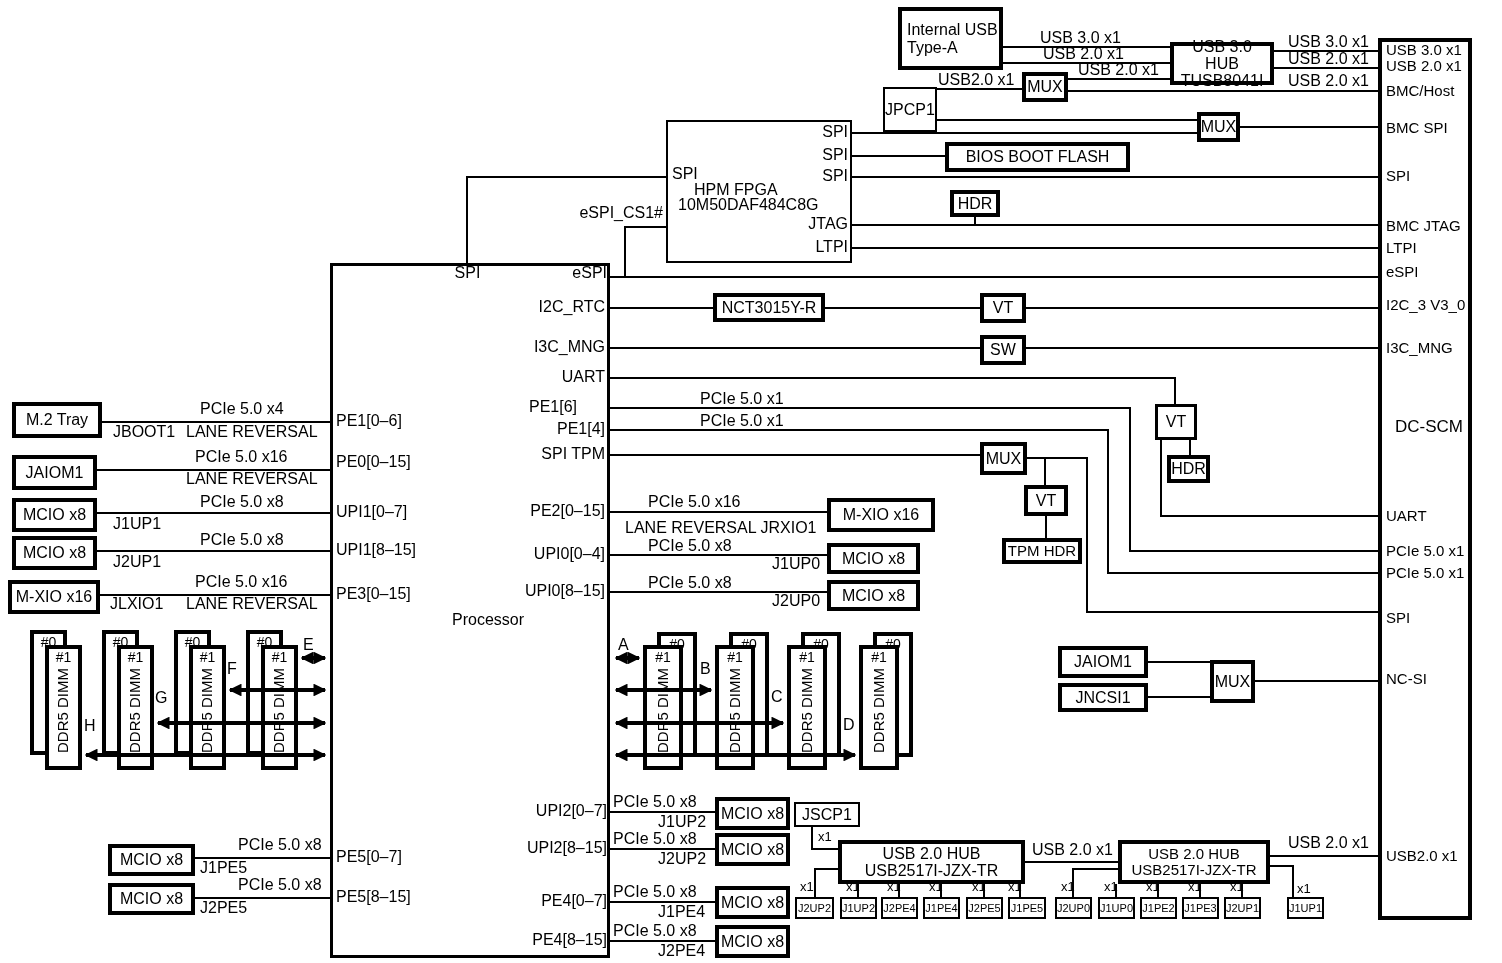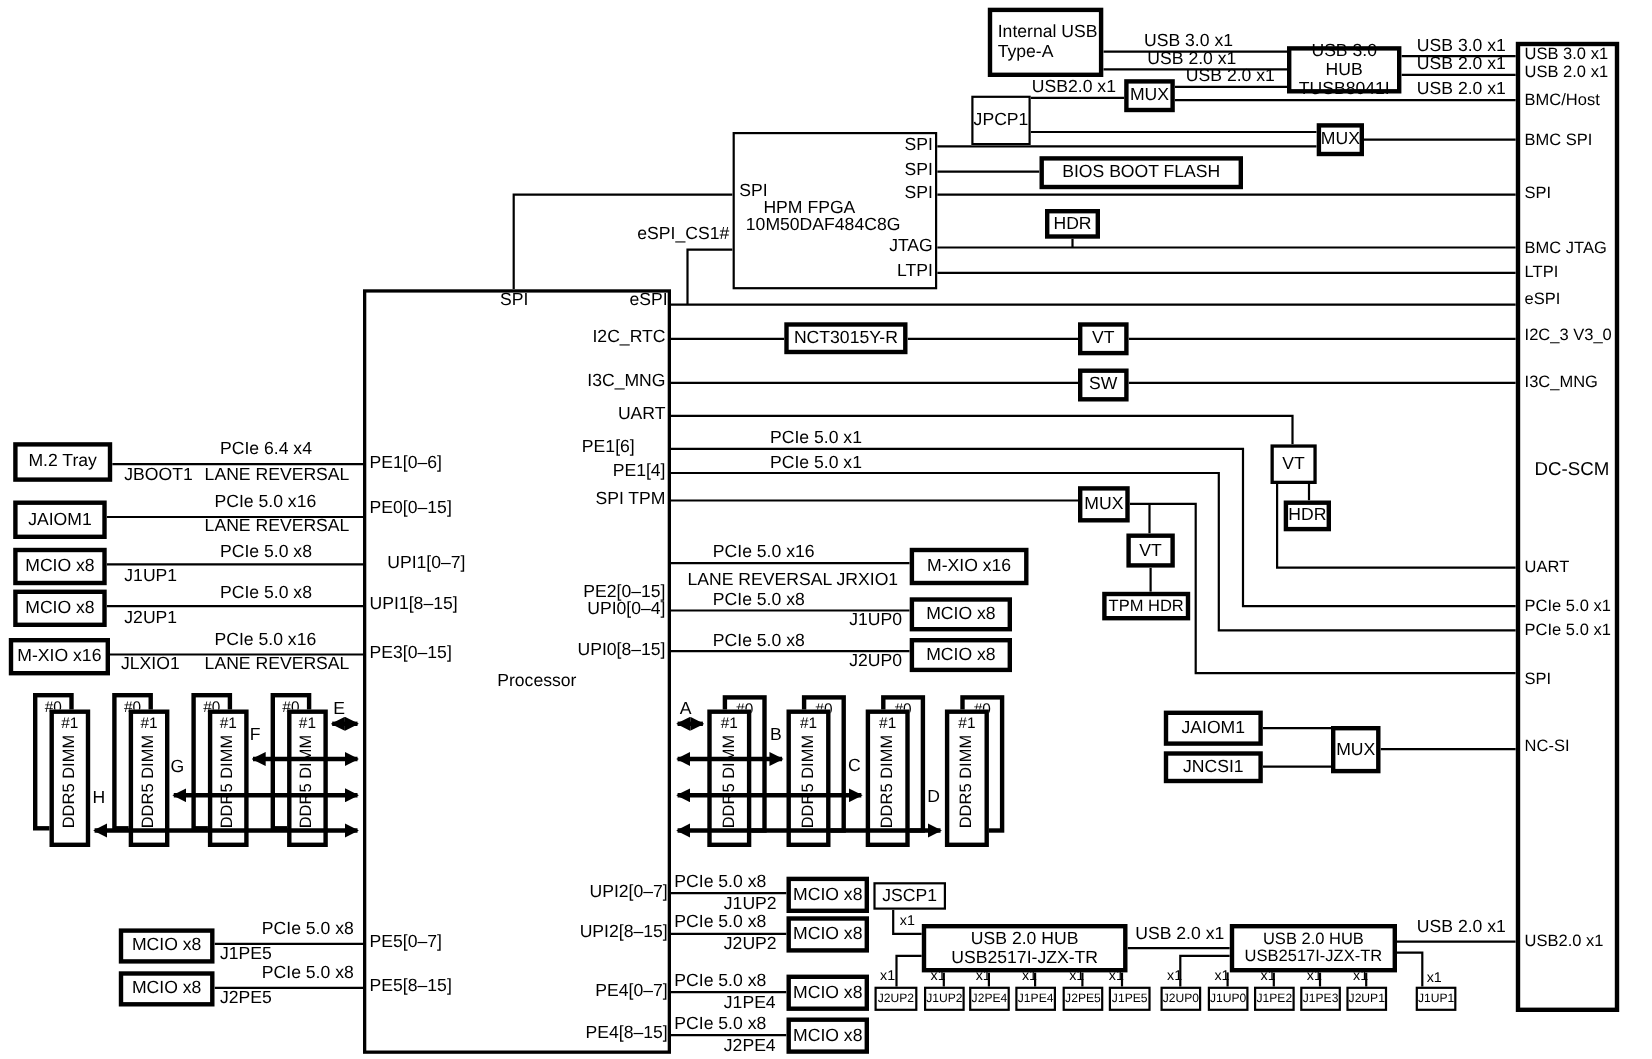--- a/index.html
+++ b/index.html
@@ -348,37 +348,37 @@
   <div class="t tr" style="left:565px;top:205px;width:98px">eSPI_CS1#</div>
 
   <div class="t" style="left:445px;top:265px;width:45px;text-align:center">SPI</div>
   <div class="t tr" style="left:545px;top:265px;width:62px">eSPI</div>
   <div class="t tr" style="left:515px;top:299px;width:90px">I2C_RTC</div>
   <div class="t tr" style="left:515px;top:339px;width:90px">I3C_MNG</div>
   <div class="t tr" style="left:515px;top:369px;width:90px">UART</div>
   <div class="t tr" style="left:487px;top:399px;width:90px">PE1[6]</div>
   <div class="t tr" style="left:515px;top:421px;width:90px">PE1[4]</div>
   <div class="t tr" style="left:515px;top:446px;width:90px">SPI TPM</div>
-  <div class="t tr" style="left:515px;top:531px;width:90px">PE2[0–15]</div>
+  <div class="t tr" style="left:515px;top:503px;width:90px">PE2[0–15]</div>
   <div class="t tr" style="left:515px;top:546px;width:90px">UPI0[0–4]</div>
   <div class="t tr" style="left:515px;top:583px;width:90px">UPI0[8–15]</div>
   <div class="t" style="left:336px;top:413px">PE1[0–6]</div>
   <div class="t" style="left:336px;top:454px">PE0[0–15]</div>
-  <div class="t" style="left:352px;top:504px">UPI1[0–7]</div>
+  <div class="t" style="left:336px;top:504px">UPI1[0–7]</div>
   <div class="t" style="left:336px;top:542px">UPI1[8–15]</div>
   <div class="t" style="left:336px;top:586px">PE3[0–15]</div>
   <div class="t" style="left:336px;top:849px">PE5[0–7]</div>
   <div class="t" style="left:336px;top:889px">PE5[8–15]</div>
   <div class="t tr" style="left:517px;top:803px;width:90px">UPI2[0–7]</div>
   <div class="t tr" style="left:517px;top:840px;width:90px">UPI2[8–15]</div>
   <div class="t tr" style="left:517px;top:893px;width:90px">PE4[0–7]</div>
   <div class="t tr" style="left:517px;top:932px;width:90px">PE4[8–15]</div>
   <div class="t" style="left:452px;top:612px">Processor</div>
 
-  <div class="t" style="left:200px;top:401px">PCIe 6.4 x4</div>
+  <div class="t" style="left:200px;top:401px">PCIe 5.0 x4</div>
   <div class="t" style="left:113px;top:424px">JBOOT1</div>
   <div class="t" style="left:186px;top:424px">LANE REVERSAL</div>
   <div class="t" style="left:195px;top:449px">PCIe 5.0 x16</div>
   <div class="t" style="left:186px;top:471px">LANE REVERSAL</div>
   <div class="t" style="left:200px;top:494px">PCIe 5.0 x8</div>
   <div class="t" style="left:113px;top:516px">J1UP1</div>
   <div class="t" style="left:200px;top:532px">PCIe 5.0 x8</div>
   <div class="t" style="left:113px;top:554px">J2UP1</div>
   <div class="t" style="left:195px;top:574px">PCIe 5.0 x16</div>
   <div class="t" style="left:110px;top:596px">JLXIO1</div>

